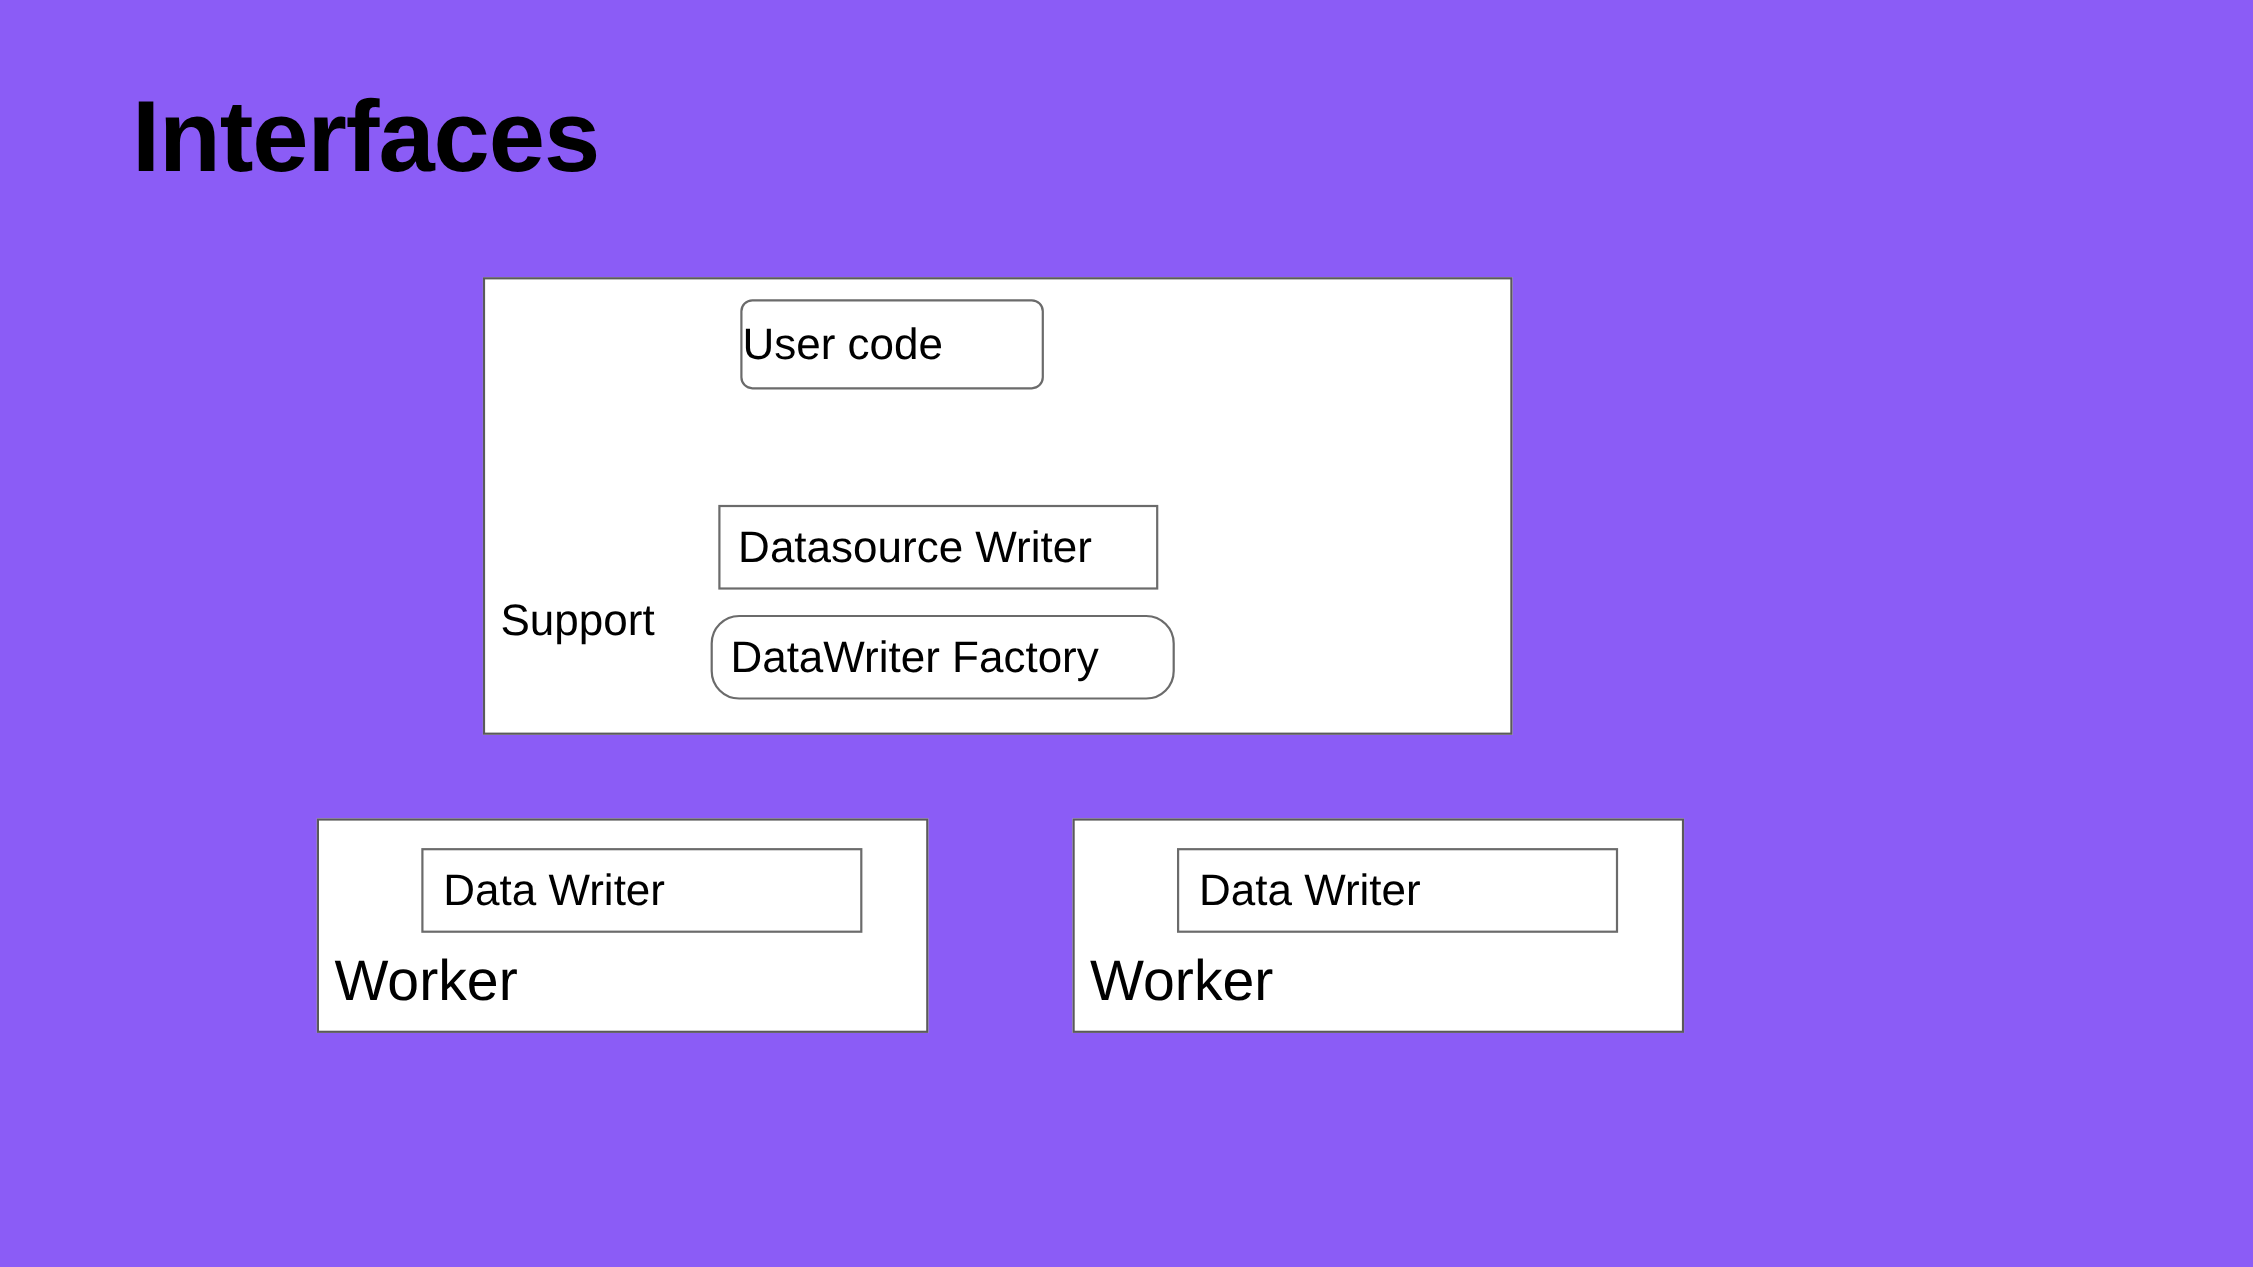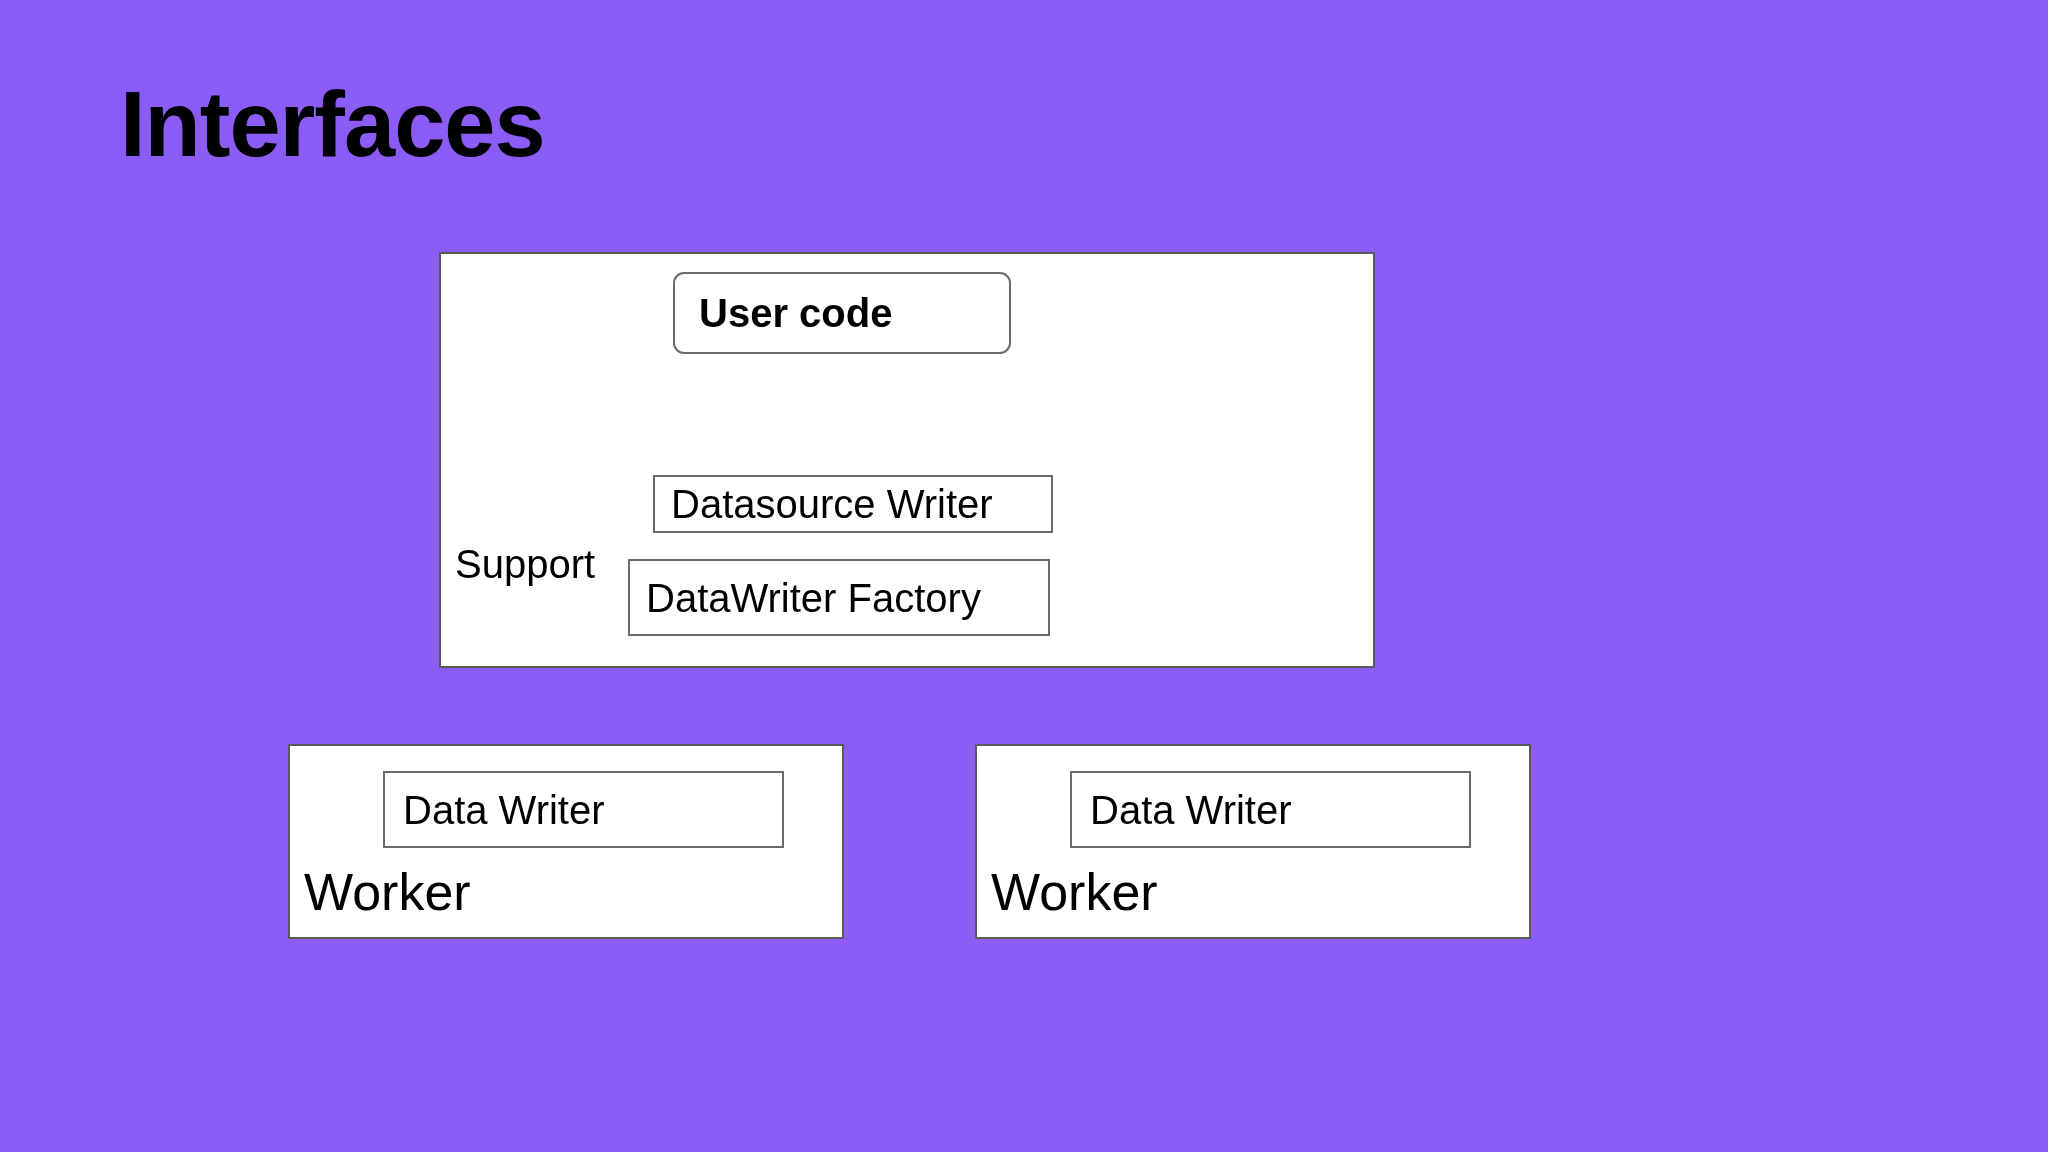--- a/index.html
+++ b/index.html
@@ -76,46 +76,44 @@
     left: 455px;
     top: 544px;
     font-size: 40px;
     line-height: 1.0;
     white-space: nowrap;
   }
 
   #box-user-code {
     left: 673px;
     top: 272px;
-    width: 338px;
+    width: 276px;
     height: 82px;
-    padding-left: 24px;
-    font-weight: bold;
   }
   #box-writer-support {
     left: 653px;
     top: 364px;
     width: 400px;
     height: 80px;
     padding-left: 24px;
   }
   #box-datasource-writer {
     left: 653px;
     top: 459px;
     width: 400px;
-    height: 58px;
+    height: 77px;
     padding-left: 16px;
-    margin-top: 16px;
   }
   #box-datawriter-factory {
-    left: 628px;
+    left: 646px;
     top: 559px;
     width: 422px;
     height: 77px;
     padding-left: 16px;
+    border-radius: 26px;
   }
 
   
   #worker-container-1 {
     left: 288px;
     top: 744px;
     width: 556px;
     height: 195px;
   }
   #worker-container-2 {

